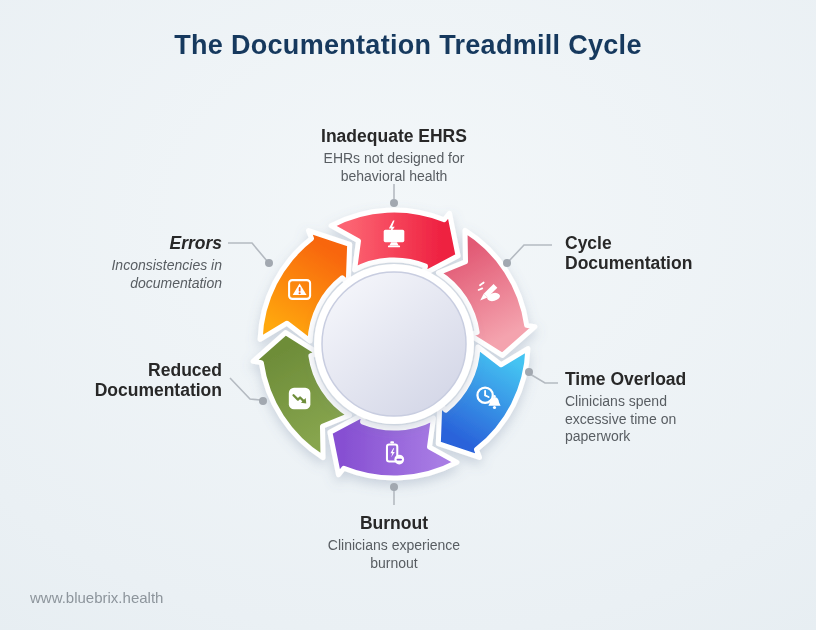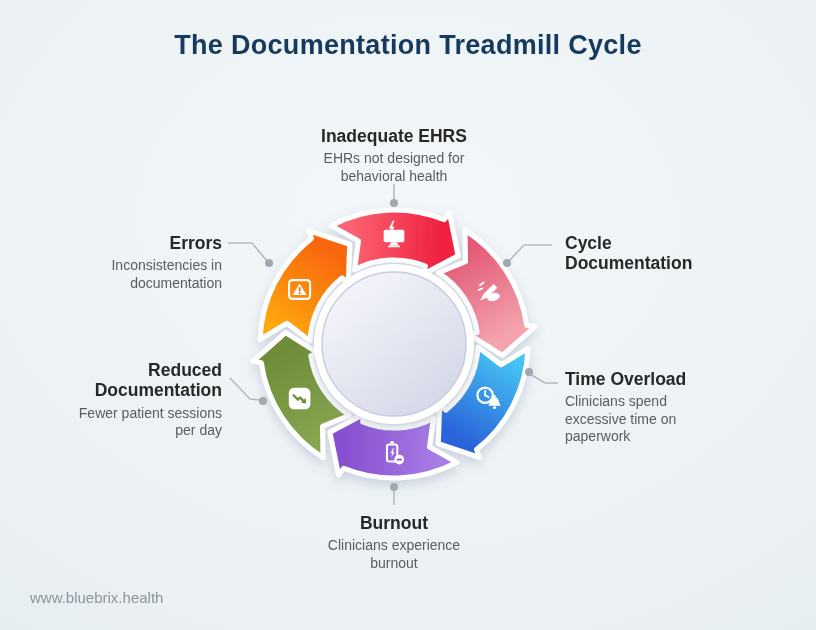--- a/index.html
+++ b/index.html
@@ -15,21 +15,21 @@
   .label{position:absolute;}
   .label .t{font-size:17.5px;font-weight:bold;line-height:1.16;white-space:pre-line;}
   .label .d{margin-top:4px;font-size:14px;line-height:1.24;white-space:pre-line;}
   .center{text-align:center;}
   .right{text-align:right;}
   #lbl-inadequate{left:294px;top:126px;width:200px;}
   #lbl-manual{left:565px;top:233px;width:170px;}
   #lbl-time{left:565px;top:369px;width:175px;}
   #lbl-burnout{left:294px;top:513px;width:200px;}
   #lbl-reduced{left:32px;top:360px;width:190px;}
-  #lbl-errors{left:62px;top:233px;width:160px;}
+  #lbl-errors{left:62px;top:233px;width:160px;font-style:italic;}
   .footer-url{position:absolute;left:30px;bottom:24px;font-size:15px;}
   #diagram{position:absolute;left:0;top:0;}
 </style>
 </head>
 <body>
 
 <div class="stage">
 
   <svg id="diagram" width="816" height="630" viewBox="0 0 816 630">
     <defs id="dyn-defs">
@@ -166,22 +166,20 @@
 
   <div class="label center" id="lbl-burnout">
     <div class="t" style="color: rgb(40, 40, 40);">Burnout</div>
     <div class="d" style="color: rgb(88, 93, 98);">Clinicians experience
 burnout</div>
   </div>
 
   <div class="label right" id="lbl-reduced">
     <div class="t" style="color: rgb(40, 40, 40);">Reduced
 Documentation</div>
-    <div class="d" style="color: rgb(88, 93, 98);">Fewer patient sessions
-per day</div>
   </div>
 
   <div class="label right" id="lbl-errors">
     <div class="t" style="color: rgb(40, 40, 40);">Errors</div>
     <div class="d" style="color: rgb(88, 93, 98);">Inconsistencies in
 documentation</div>
   </div>
 
   <div class="footer-url" style="color: rgb(141, 149, 156);">www.bluebrix.health</div>
 </div>

